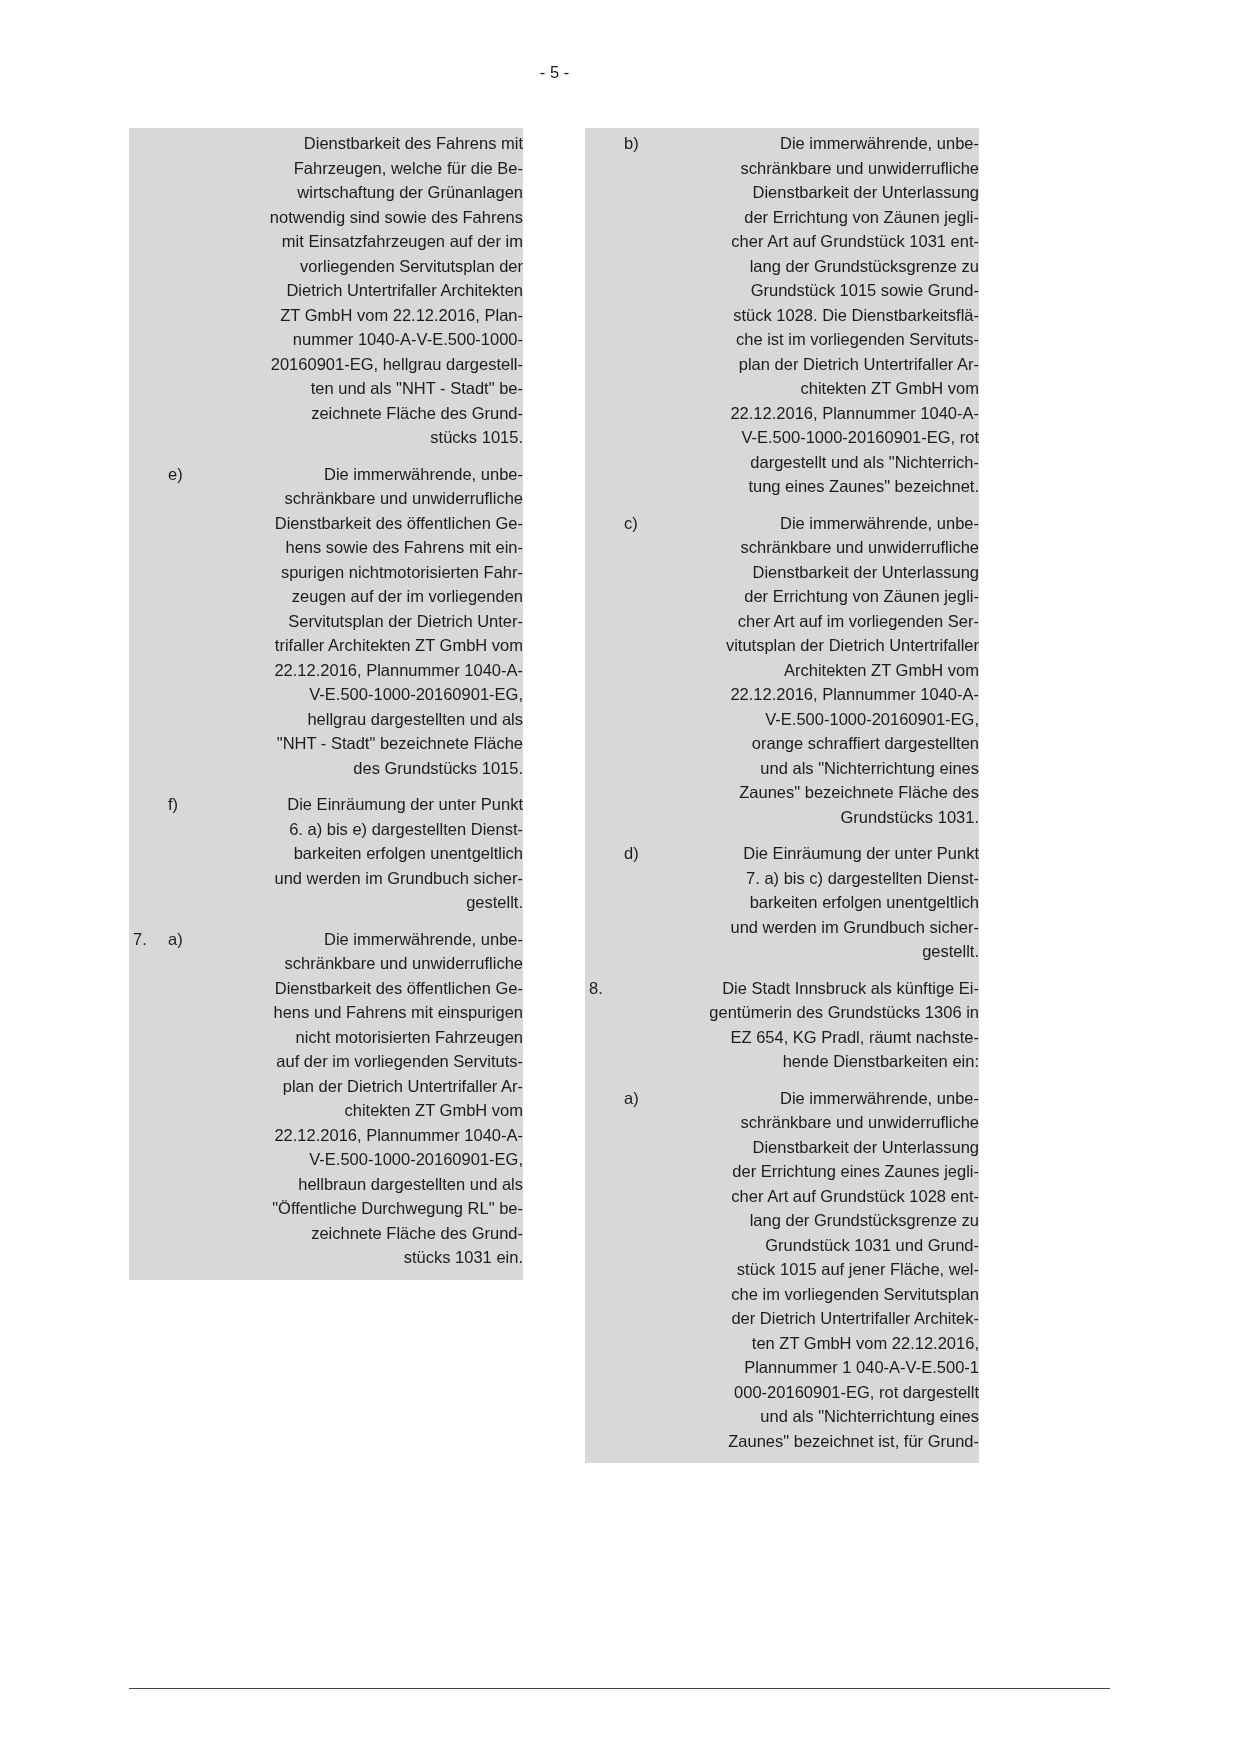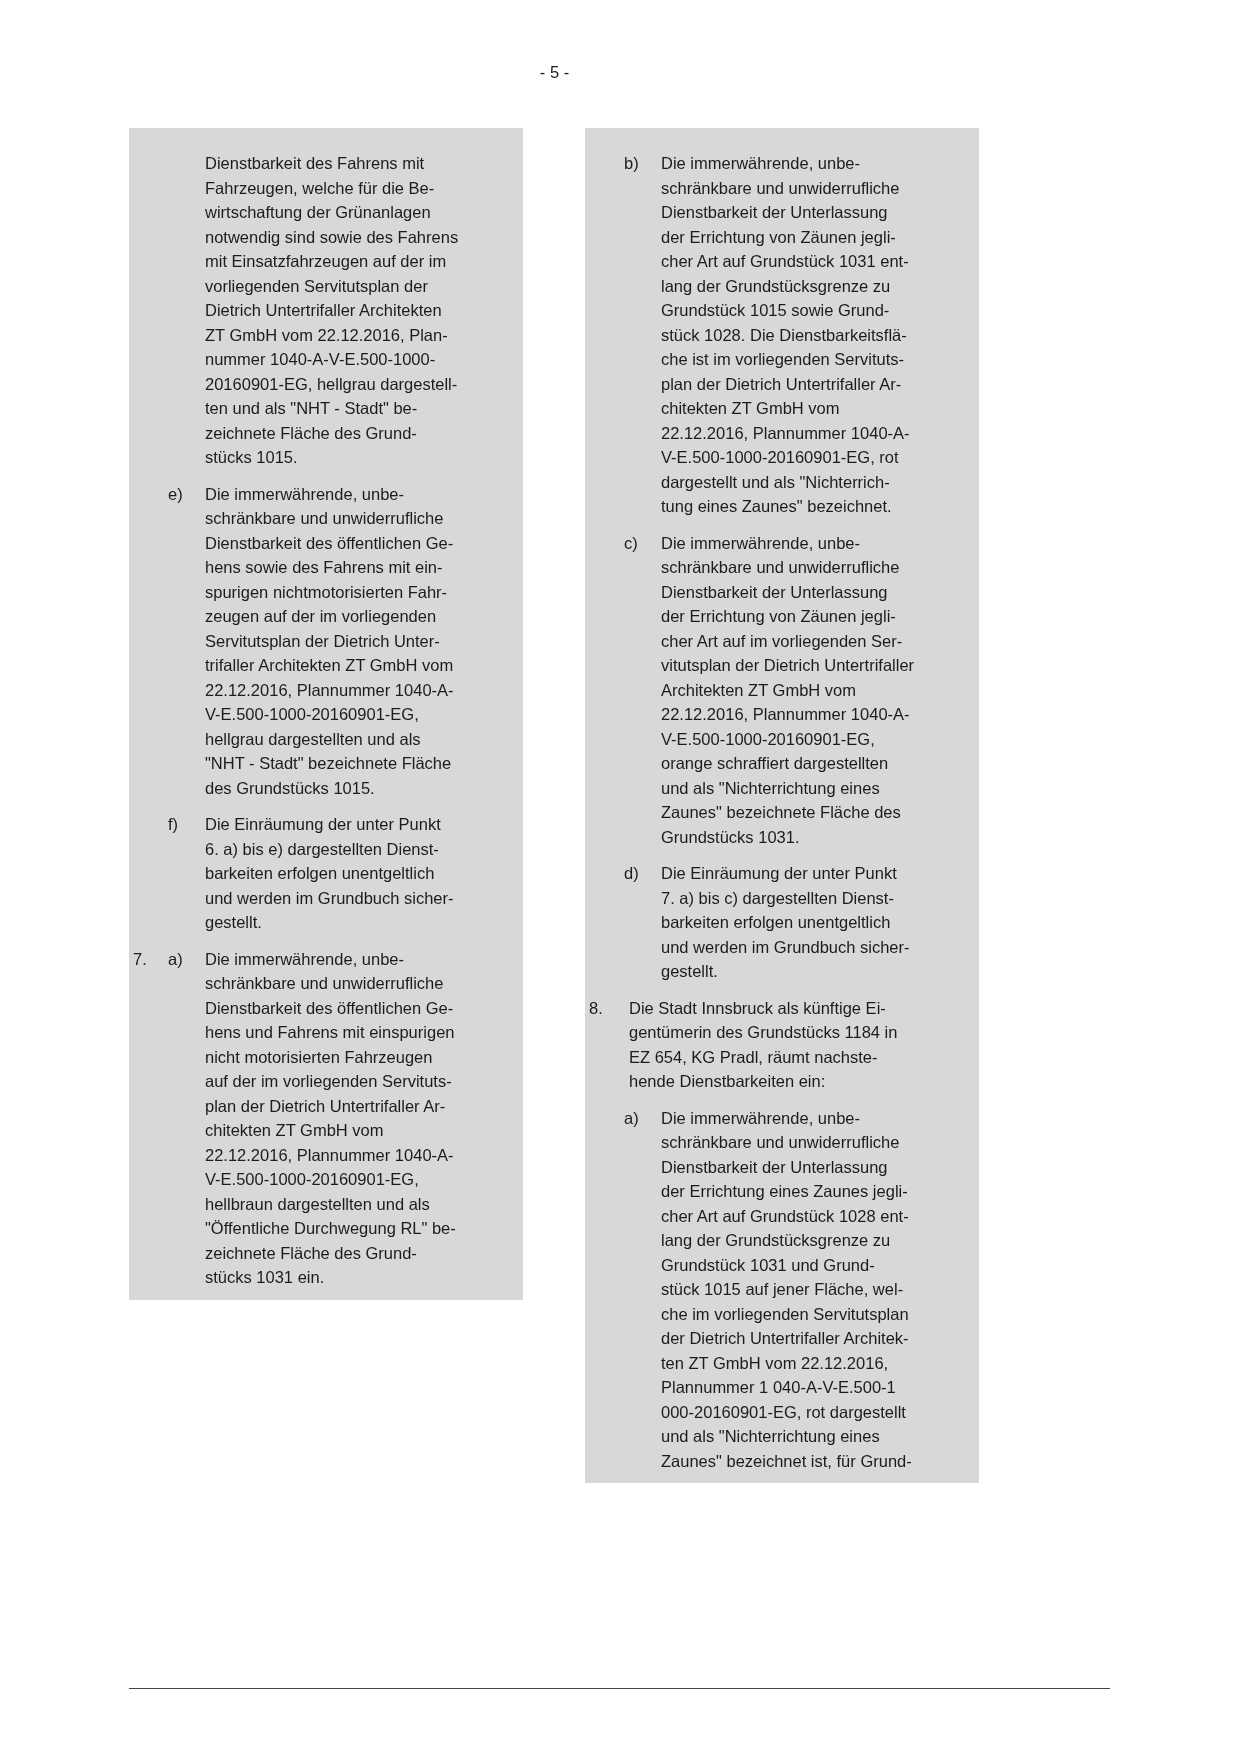--- a/index.html
+++ b/index.html
@@ -25,23 +25,24 @@
     font-size: 16.5px;
     line-height: 24.5px;
   }
   .column {
     position: absolute;
     top: 128px;
     width: 394px;
     background: #d8d8d8;
     font-size: 16.5px;
     line-height: 24.5px;
-    padding-top: 23px;
+    padding-top: 3px;
     padding-bottom: 10px;
     box-sizing: border-box;
+    text-align: right;
   }
   #left-col  { left: 129px; }
   #right-col { left: 585px; }
   .block {
     position: relative;
     margin-bottom: 12px;
   }
   .block:last-child { margin-bottom: 0; }
   .block .label {
     position: absolute;
@@ -181,21 +182,21 @@
       <span class="label">d)</span>
       <div class="text">Die Einräumung der unter Punkt
 7. a) bis c) dargestellten Dienst-
 barkeiten erfolgen unentgeltlich
 und werden im Grundbuch sicher-
 gestellt.</div>
     </div>
     <div class="block number">
       <span class="label">8.</span>
       <div class="text">Die Stadt Innsbruck als künftige Ei-
-gentümerin des Grundstücks 1184 in
+gentümerin des Grundstücks 1306 in
 EZ 654, KG Pradl, räumt nachste-
 hende Dienstbarkeiten ein:</div>
     </div>
     <div class="block letter">
       <span class="label">a)</span>
       <div class="text">Die immerwährende, unbe-
 schränkbare und unwiderrufliche
 Dienstbarkeit der Unterlassung
 der Errichtung eines Zaunes jegli-
 cher Art auf Grundstück 1028 ent-

